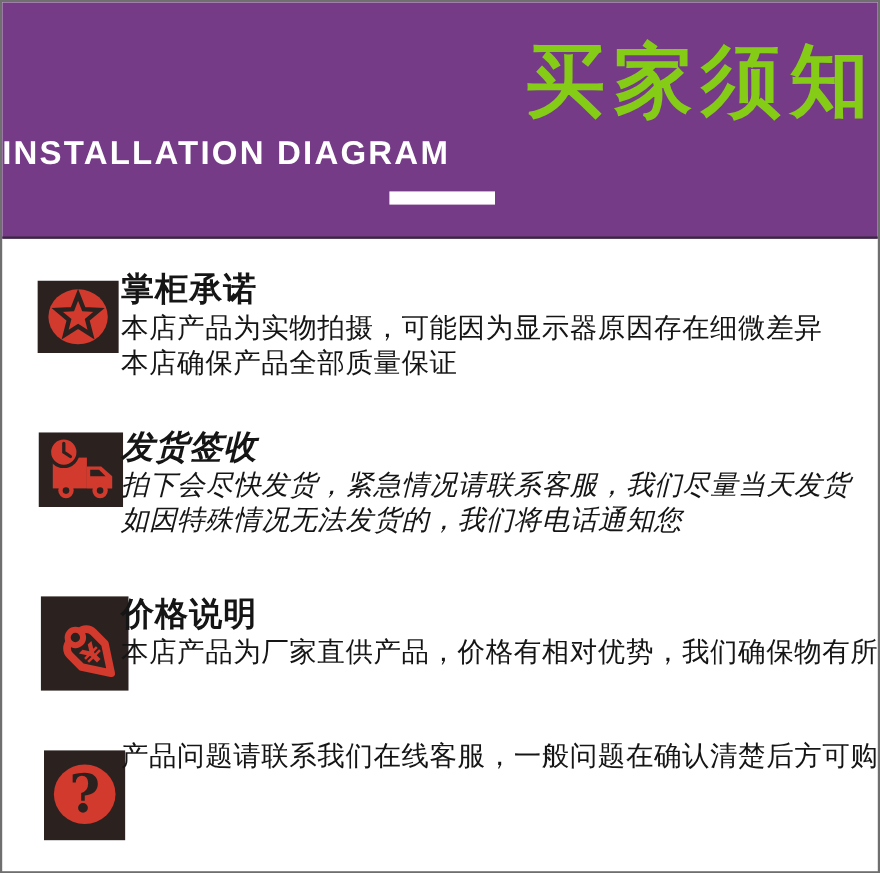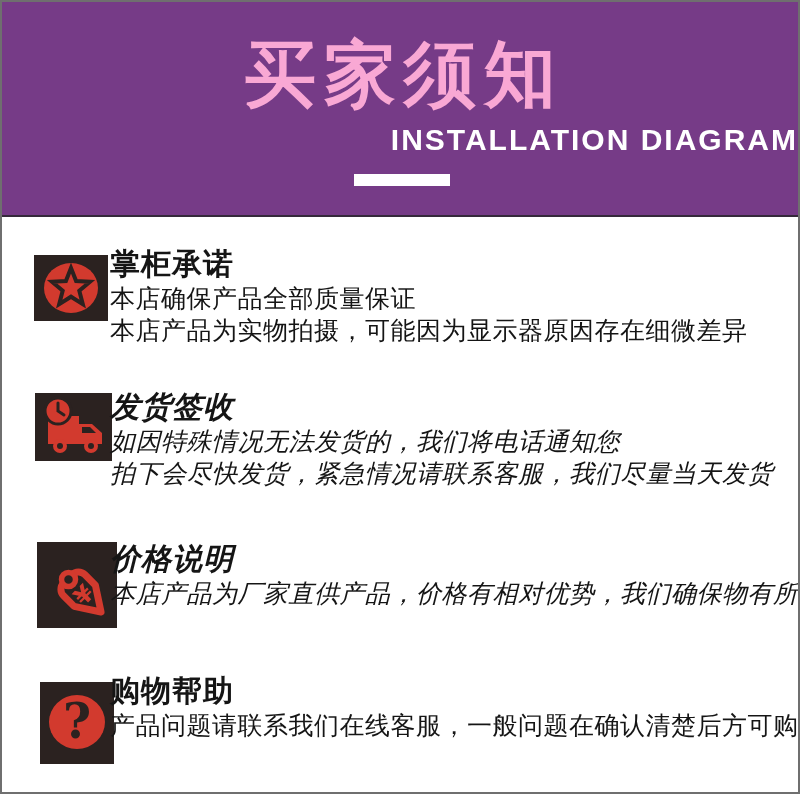--- a/index.html
+++ b/index.html
@@ -17,30 +17,30 @@
   }
   
   .header {
     position: absolute; top: 0; left: 0; right: 0;
     height: 213px;
     background: #763b87;
     border-bottom: 2px solid #35293b;
   }
   .header-title {
     position: absolute; top: 30px; left: 0;
-    width: 100%; text-align: center;
+    width: 100%; text-align: right;
     margin: 0;
-    color: #f9a8d4;
+    color: #84cc16;
     font-size: 72px; font-weight: 900;
     letter-spacing: 8px; text-indent: 8px;
     line-height: 84px;
   }
   .header-sub {
     position: absolute; top: 121px; left: 0;
-    width: 100%; text-align: right;
+    width: 100%; text-align: left;
     color: #ffffff;
     font-size: 30px; font-weight: 700;
     letter-spacing: 2px;
     line-height: 34px;
   }
   .header-bar {
     position: absolute; top: 172px; left: 352px;
     width: 96px; height: 12px;
     background: #ffffff;
   }
@@ -48,21 +48,21 @@
   .icon-box { position: absolute; }
   .icon-box svg { display: block; width: 100%; height: 100%; }
   .i1 { left: 32px; top: 253px; width: 74px; height: 66px; }
   .i2 { left: 33px; top: 391px; width: 77px; height: 68px; }
   .i3 { left: 35px; top: 540px; width: 80px; height: 86px; }
   .i4 { left: 38px; top: 680px; width: 74px; height: 82px; }
 
   .sec-text { position: absolute; left: 108px; width: 668px; }
   .t1 { top: 243px; }
   .t2 { top: 386px; font-style: italic; }
-  .t3 { top: 538px; font-style: italic; }
+  .t3 { top: 538px; }
   .t4 { top: 670px; }
   .sec-title {
     margin: 0;
     font-size: 30px; font-weight: 800;
     color: #151515;
     line-height: 38px;
     letter-spacing: 1px;
   }
   .sec-line {
     margin: 0;
@@ -86,42 +86,42 @@
 
   <div class="icon-box i1">
     <svg viewBox="0 0 74 66" xmlns="http://www.w3.org/2000/svg">
       <rect x="0" y="0" width="74" height="66" fill="#2b2220"></rect>
       <ellipse cx="37" cy="33" rx="27" ry="25" fill="#d23a2e"></ellipse>
       <polygon points="37,13 42.1,26 56,26.8 45.3,35.7 48.8,49.2 37,41.7 25.2,49.2 28.7,35.7 18,26.8 31.9,26" fill="none" stroke="#2b2220" stroke-width="4" stroke-linejoin="miter"></polygon>
     </svg>
   </div>
   <div class="sec-text t1">
     <h3 class="sec-title">掌柜承诺</h3>
+    <p class="sec-line">本店产品为实物拍摄，可能因为显示器原因存在细微差异</p>
     <p class="sec-line">本店确保产品全部质量保证</p>
-    <p class="sec-line">本店产品为实物拍摄，可能因为显示器原因存在细微差异</p>
   </div>
 
   <div class="icon-box i2">
     <svg viewBox="0 0 77 68" xmlns="http://www.w3.org/2000/svg">
       <rect x="0" y="0" width="77" height="68" fill="#2b2220"></rect>
       <rect x="13" y="23" width="31" height="28" fill="#d23a2e"></rect>
       <path d="M44,31 h13 l10,9 v11 h-23 z" fill="#d23a2e"></path>
       <path d="M47,34 h8 l6,6 h-14 z" fill="#2b2220"></path>
       <circle cx="25" cy="53" r="7" fill="#d23a2e"></circle>
       <circle cx="25" cy="53" r="3" fill="#2b2220"></circle>
       <circle cx="56" cy="53" r="7" fill="#d23a2e"></circle>
       <circle cx="56" cy="53" r="3" fill="#2b2220"></circle>
       <circle cx="23" cy="18" r="13" fill="#d23a2e" stroke="#2b2220" stroke-width="3"></circle>
       <path d="M23,10 V18 L29,22" fill="none" stroke="#2b2220" stroke-width="3" stroke-linecap="round"></path>
     </svg>
   </div>
   <div class="sec-text t2">
     <h3 class="sec-title">发货签收</h3>
+    <p class="sec-line">拍下会尽快发货，紧急情况请联系客服，我们尽量当天发货</p>
     <p class="sec-line">如因特殊情况无法发货的，我们将电话通知您</p>
-    <p class="sec-line">拍下会尽快发货，紧急情况请联系客服，我们尽量当天发货</p>
   </div>
 
   <div class="icon-box i3">
     <svg viewBox="0 0 80 86" xmlns="http://www.w3.org/2000/svg">
       <rect x="0" y="0" width="80" height="86" fill="#2b2220"></rect>
       <g transform="rotate(-45 40 46)">
         <path d="M40,80 L25,57 V42 a9,9 0 0 1 9,-9 h12 a9,9 0 0 1 9,9 V57 Z" fill="none" stroke="#d23a2e" stroke-width="7" stroke-linejoin="round"></path>
         <circle cx="40" cy="34" r="7" fill="#2b2220" stroke="#d23a2e" stroke-width="5.5"></circle>
         <text x="40" y="64" text-anchor="middle" fill="#d23a2e" font-size="24" font-weight="bold" font-family="'DejaVu Sans', sans-serif">¥</text>
       </g>
@@ -133,17 +133,16 @@
   </div>
 
   <div class="icon-box i4">
     <svg viewBox="0 0 74 82" xmlns="http://www.w3.org/2000/svg">
       <rect x="0" y="0" width="74" height="82" fill="#2b2220"></rect>
       <ellipse cx="37" cy="40" rx="28" ry="27" fill="#d23a2e"></ellipse>
       <text x="37" y="56" text-anchor="middle" fill="#2b2220" font-size="48" font-weight="bold" font-family="'DejaVu Serif', serif">?</text>
     </svg>
   </div>
   <div class="sec-text t4">
-    <h3 class="sec-title">购物帮助</h3>
     <p class="sec-line">产品问题请联系我们在线客服，一般问题在确认清楚后方可购买</p>
   </div>
 
 </div>
 
 </body></html>

